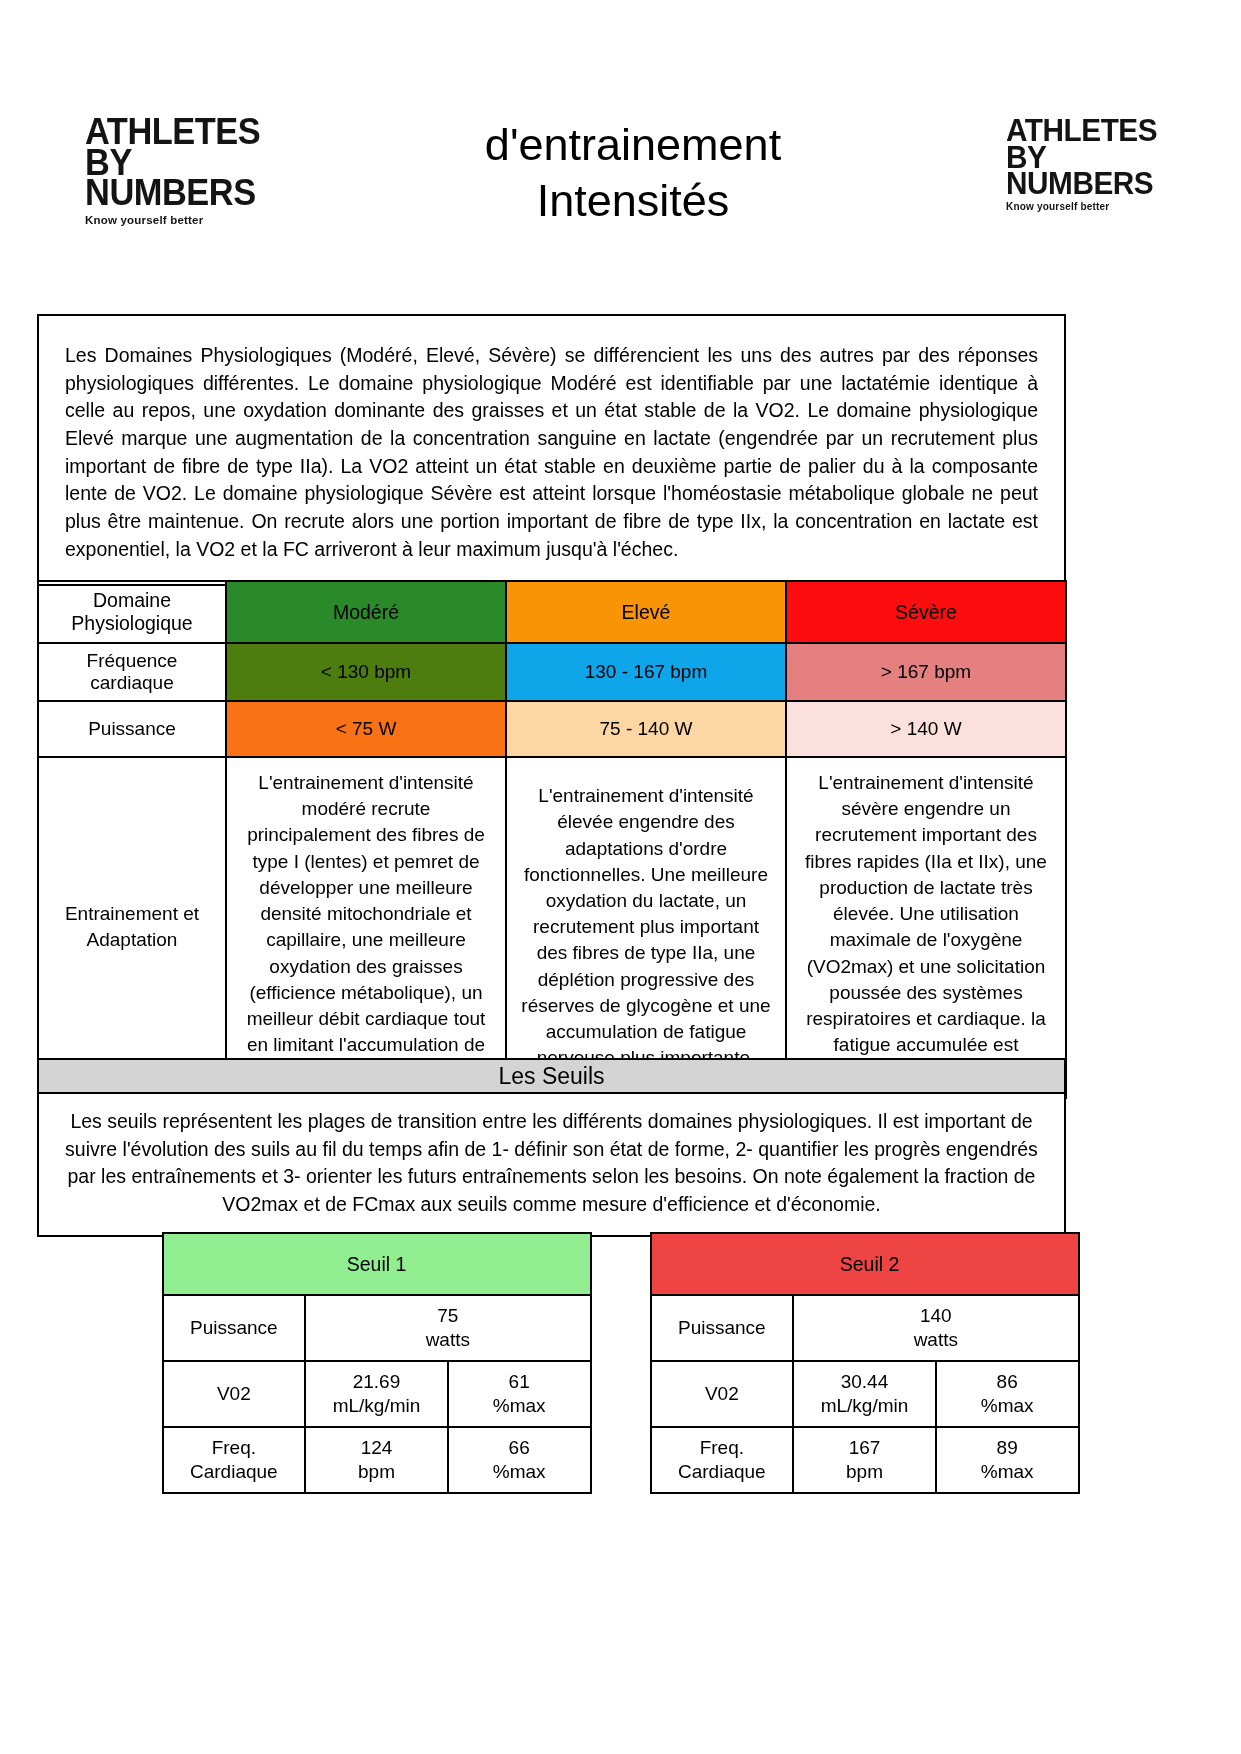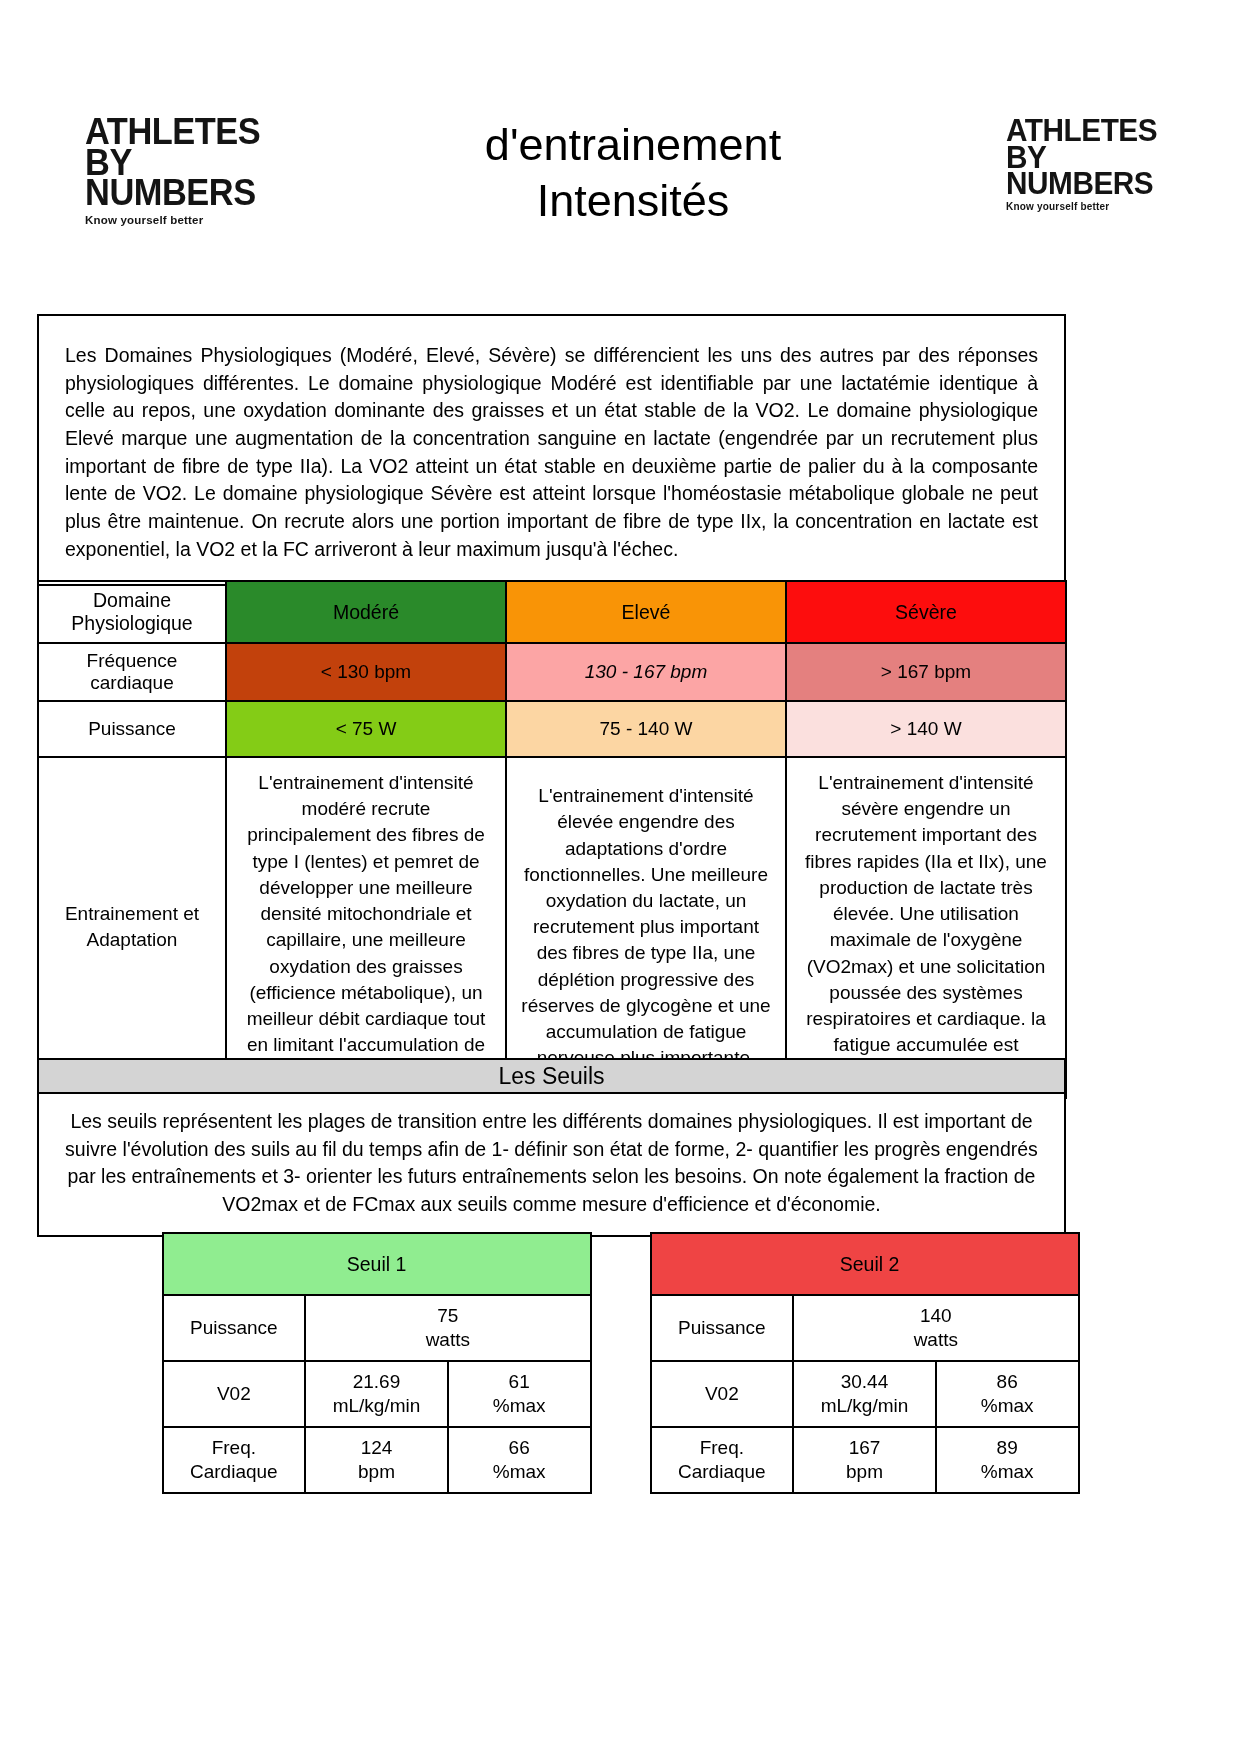--- a/index.html
+++ b/index.html
@@ -209,27 +209,27 @@
   <table class="matrix">
     <tbody>
       <tr class="head">
         <td class="col-label">Domaine<br>Physiologique</td>
         <td class="col-dom" style="background: rgb(42, 138, 42);">Modéré</td>
         <td class="col-dom" style="background: rgb(249, 148, 6);">Elevé</td>
         <td class="col-dom" style="background: rgb(253, 13, 13);">Sévère</td>
       </tr>
       <tr class="r-hr">
         <td class="col-label">Fréquence cardiaque</td>
-        <td style="background: #c2410c; margin-left: 33px;">&lt; 130 bpm</td>
-        <td style="background: #fca5a5; font-style: italic;">130 - 167 bpm</td>
+        <td style="background: #4d7c0f; margin-left: 33px;">&lt; 130 bpm</td>
+        <td style="background: #0ea5e9;">130 - 167 bpm</td>
         <td style="background: rgb(228, 128, 127);">&gt; 167 bpm</td>
       </tr>
       <tr class="r-pw">
         <td class="col-label">Puissance</td>
-        <td style="background: #84cc16; margin-top: 43px;">&lt; 75 W</td>
+        <td style="background: #f97316; margin-top: 43px;">&lt; 75 W</td>
         <td style="background: rgb(252, 214, 163);">75 - 140 W</td>
         <td style="background: rgb(251, 224, 222);">&gt; 140 W</td>
       </tr>
       <tr class="r-desc">
         <td class="col-label">Entrainement et<br>Adaptation</td>
         <td>L'entrainement d'intensité modéré recrute principalement des fibres de type I (lentes) et pemret de développer une meilleure densité mitochondriale et capillaire, une meilleure oxydation des graisses (efficience métabolique), un meilleur débit cardiaque tout en limitant l'accumulation de fatigue.</td>
         <td>L'entrainement d'intensité élevée engendre des adaptations d'ordre fonctionnelles. Une meilleure oxydation du lactate, un recrutement plus important des fibres de type IIa, une déplétion progressive des réserves de glycogène et une accumulation de fatigue nerveuse plus importante.</td>
         <td>L'entrainement d'intensité sévère engendre un recrutement important des fibres rapides (IIa et IIx), une production de lactate très élevée. Une utilisation maximale de l'oxygène (VO2max) et une solicitation poussée des systèmes respiratoires et cardiaque. la fatigue accumulée est conséquente.</td>
       </tr>
     </tbody>

